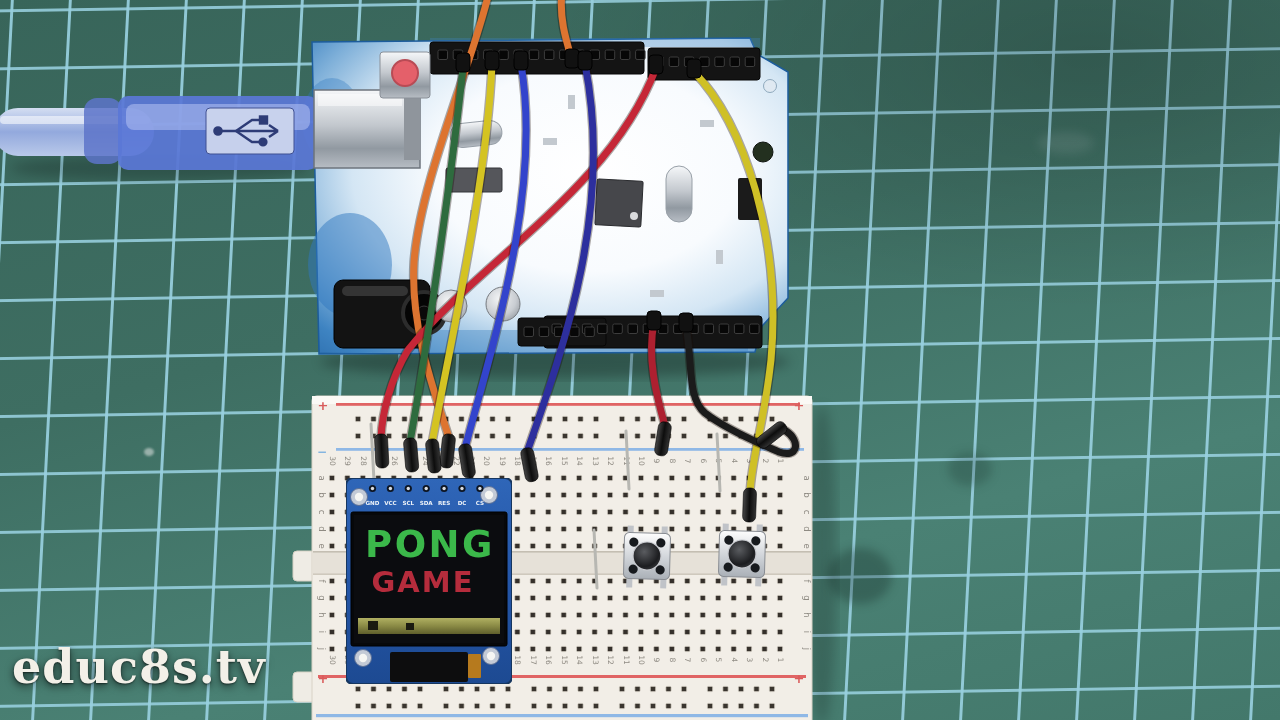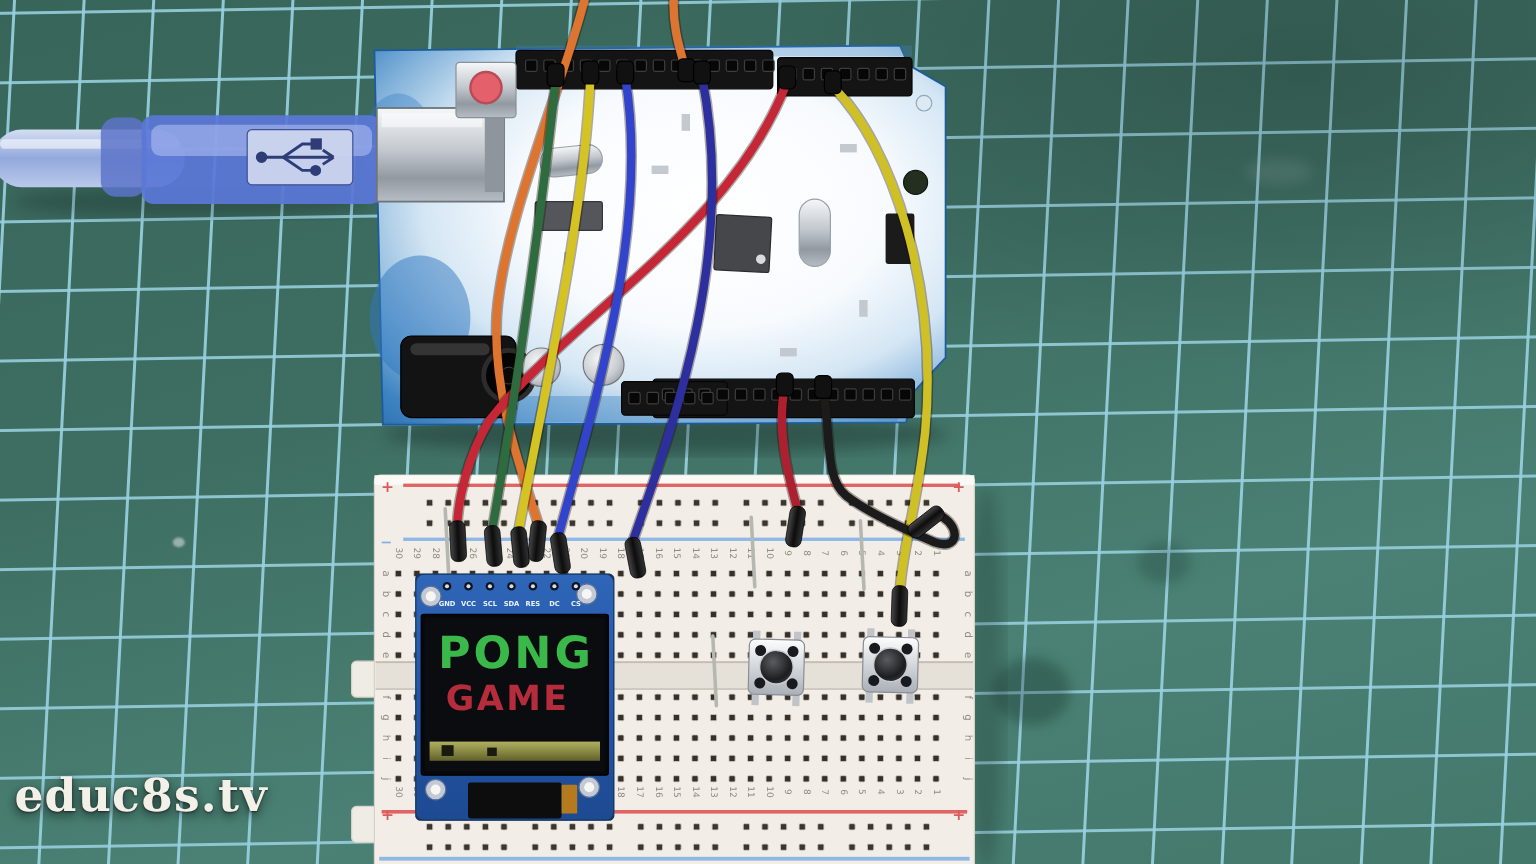--- a/index.html
+++ b/index.html
@@ -12,21 +12,21 @@
        background:radial-gradient(60% 50% at 85% 8%,rgba(0,0,0,.18),transparent 70%);}
   .grid{position:absolute;inset:-90px;
        background-image:
          linear-gradient(90deg,rgba(152,208,223,.92) 0 2.6px,transparent 2.6px),
          linear-gradient(0deg,rgba(152,208,223,.88) 0 2.6px,transparent 2.6px);
        background-size:58px 58px;background-position:24px 34px;
        transform:skewX(-3deg) skewY(-0.9deg);}
   .smudge{position:absolute;border-radius:50%;filter:blur(5px);}
   svg.layer{position:absolute;left:0;top:0;}
   .watermark{position:absolute;left:12px;top:640px;
-       font-family:"DejaVu Serif",serif;font-weight:bold;font-size:38px;
+       font-family:"DejaVu Serif",serif;font-weight:bold;font-size:46px;
        letter-spacing:1px;color:#f3f0e8;
        text-shadow:0 3px 9px rgba(0,0,0,.6),0 1px 2px rgba(0,0,0,.55);}
   text{font-family:"DejaVu Sans",sans-serif;}
 </style>
 </head>
 <body>
 
 <div id="stage">
 
   <div class="mat">

